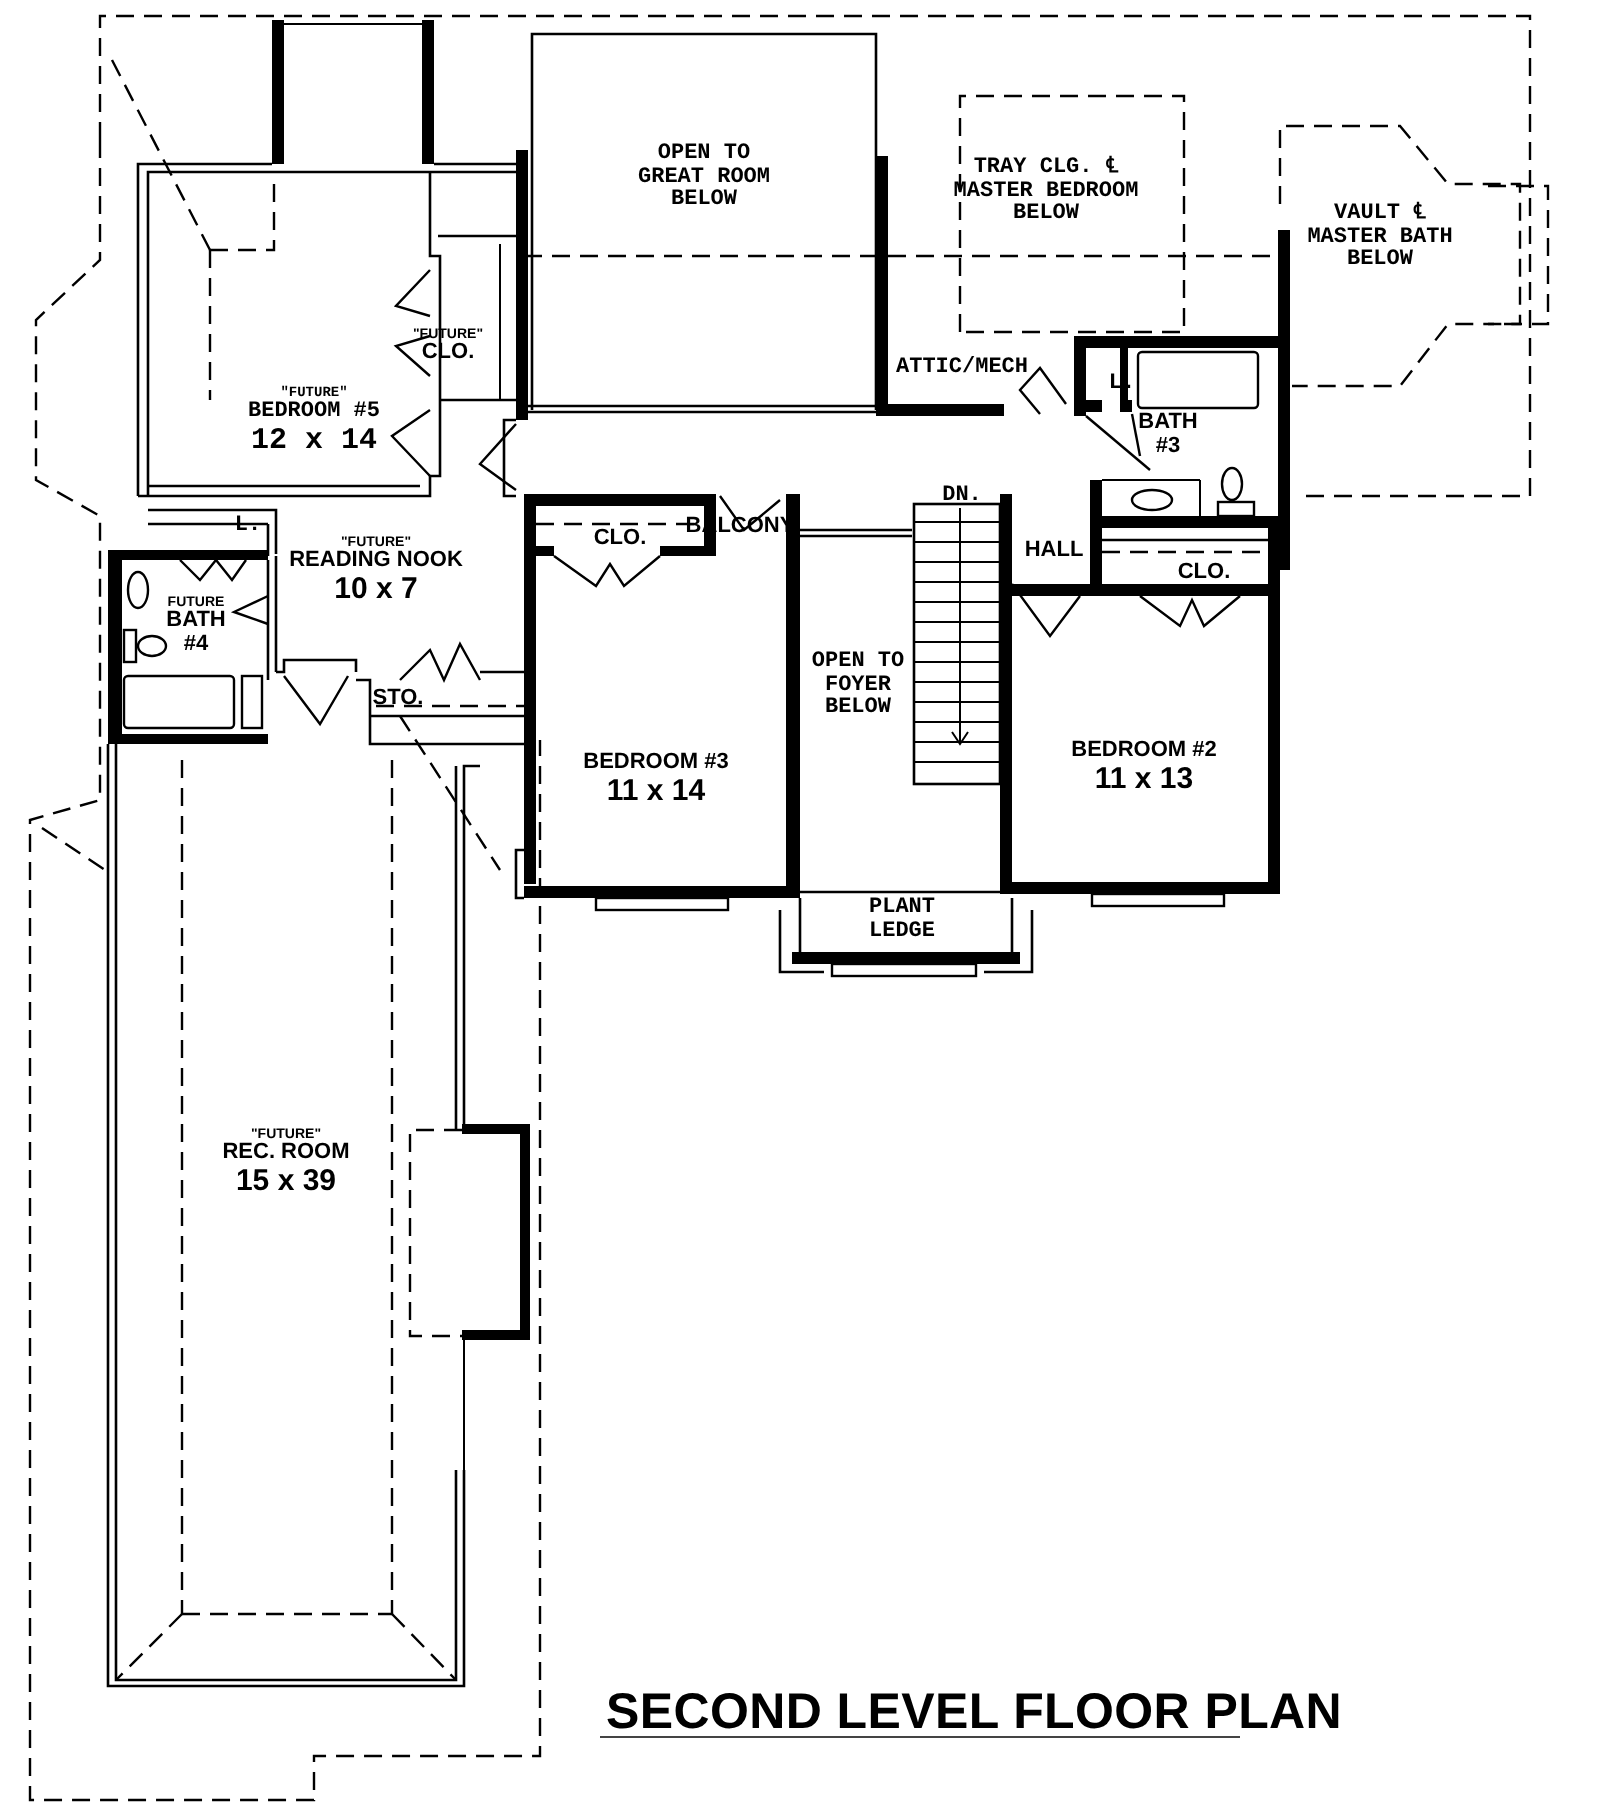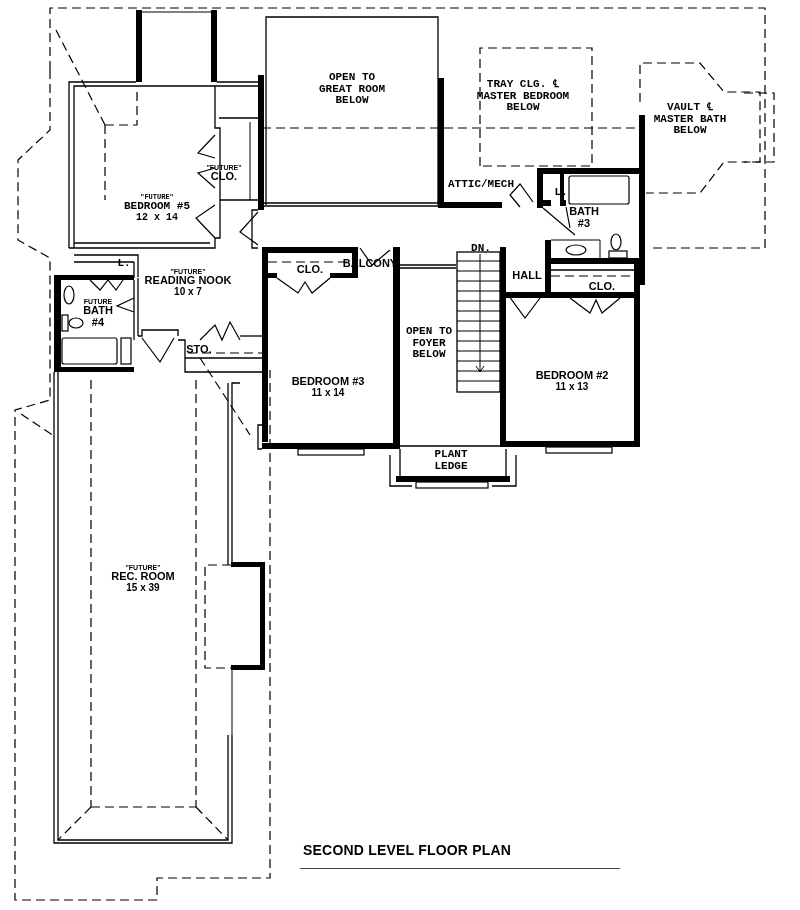--- a/index.html
+++ b/index.html
@@ -7,23 +7,23 @@
   #plan{position:absolute;left:0;top:0;width:800px;height:910px;}
   .wall{fill:#000;}
   .thin{fill:none;stroke:#000;stroke-width:1.3;}
   .thin2{fill:none;stroke:#000;stroke-width:1;}
   .dash{fill:none;stroke:#000;stroke-width:1.2;stroke-dasharray:9 5;}
   .door{fill:none;stroke:#000;stroke-width:1.2;}
   .fixture{fill:#fff;stroke:#000;stroke-width:1.2;}
   .lbl{position:absolute;text-align:center;font-weight:bold;color:#000;line-height:1.05;white-space:nowrap;transform:translateX(-50%);}
   .sm{font-size:11px;font-family:Liberation Mono, monospace;}
   .md{font-size:11px;}
-  .lg{font-size:10px;}
+  .lg{font-size:15px;}
   .q{font-size:7px;}
-  .title{position:absolute;left:303px;top:842px;font-size:14px;font-weight:bold;letter-spacing:0.2px;}
+  .title{position:absolute;left:303px;top:842px;font-size:25px;font-weight:bold;letter-spacing:0.2px;}
   .title-rule{position:absolute;left:300px;top:868px;width:320px;height:1px;background:#444;}
 </style>
 </head>
 <body>
 
 <svg id="plan" viewBox="0 0 800 910" xmlns="http://www.w3.org/2000/svg">
 
   <g>
     <polyline class="dash" points="50,70 50,8 765,8 765,248 648,248"></polyline>
     <polyline class="dash" points="50,70 50,130 18,160 18,240 50,258 50,400 15,410 15,900 157,900 157,878 270,878 270,370"></polyline>

